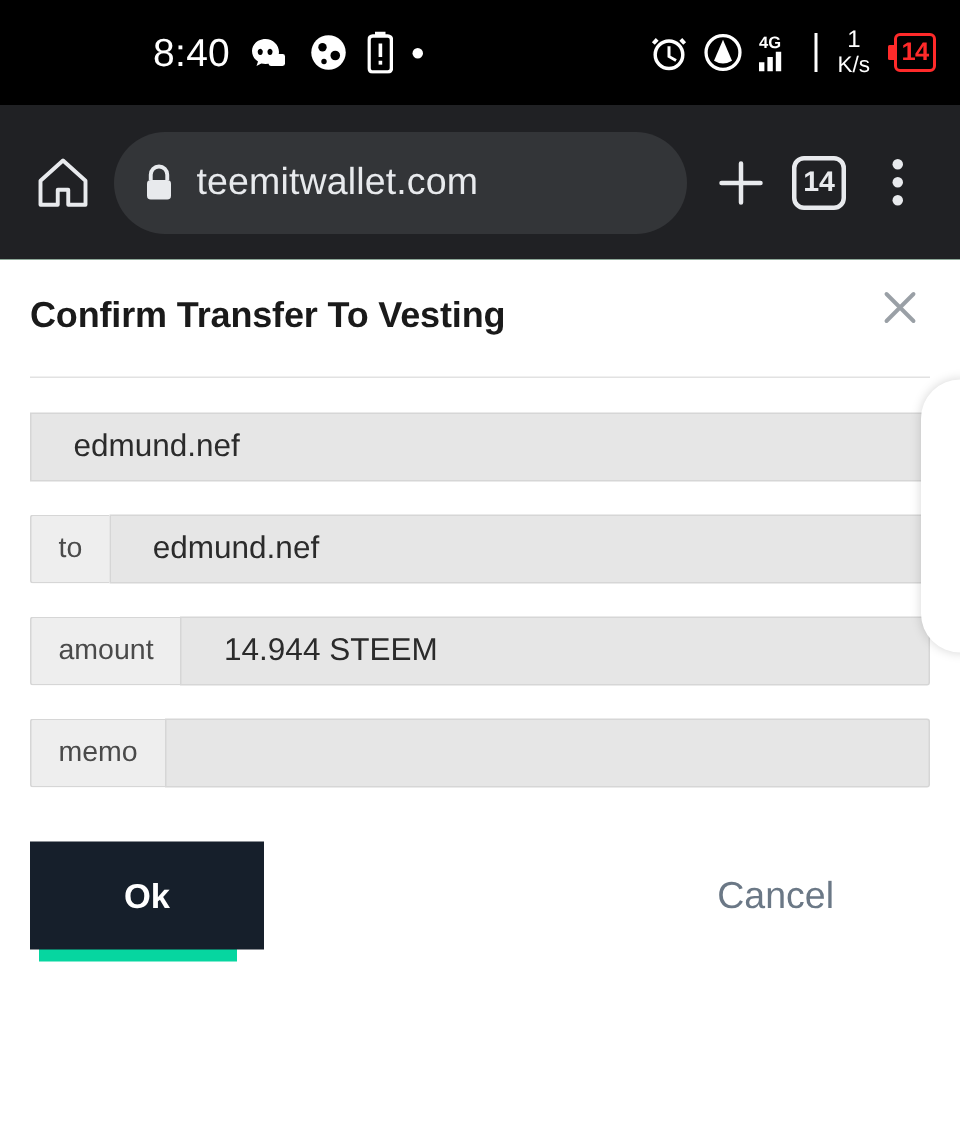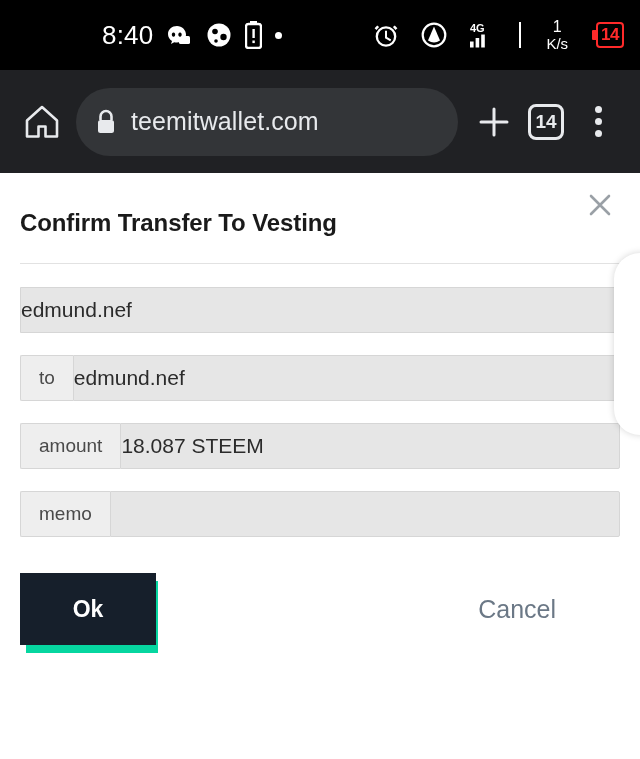--- a/index.html
+++ b/index.html
@@ -40,21 +40,21 @@
     color: #ffffff;
     font-size: 26px;
     font-weight: 400;
     letter-spacing: 0.2px;
     line-height: 1;
   }
   .sb-spacer { flex: 1; }
   .sb-right {
     display: flex;
     align-items: center;
-    gap: 22px;
+    gap: 10px;
     margin-right: 4px;
   }
   .sb-icon { display: block; }
   .sb-dot {
     width: 7px; height: 7px;
     border-radius: 50%;
     background: #ffffff;
   }
   .netrate {
     display: flex;
@@ -159,21 +159,21 @@
   .page {
     position: absolute;
     top: 173px; left: 0;
     width: 640px;
     height: 586px;
     background: #ffffff;
   }
 
   .dlg-header {
     position: relative;
-    padding: 36px 20px 0 20px;
+    padding: 24px 20px 0 20px;
     display: flex;
     align-items: flex-start;
   }
   .dlg-title {
     font-size: 24px;
     font-weight: 700;
     color: #1a1a1a;
     letter-spacing: -0.1px;
   }
   .dlg-close {
@@ -213,21 +213,21 @@
   }
   .field-value {
     flex: 1;
     background: #e6e6e6;
     border: 1px solid #d6d6d6;
     border-radius: 0 2px 2px 0;
     color: #2b2b2b;
     font-size: 21px;
     display: flex;
     align-items: center;
-    padding: 0 0;
+    padding: 0 28px;
     overflow: hidden;
     white-space: nowrap;
   }
 
   
   .actions {
     position: relative;
     margin-top: 10px;
     padding: 0 20px;
     height: 110px;
@@ -241,21 +241,21 @@
   }
   .ok-shadow {
     position: absolute;
     left: 6px; top: 8px;
     width: 132px; height: 72px;
     background: #06d6a0;
   }
   .ok-btn {
     position: absolute;
     left: 0; top: 0;
-    width: 136px; height: 72px;
+    width: 156px; height: 72px;
     background: #161f2b;
     color: #ffffff;
     font-size: 23px;
     font-weight: 700;
     display: flex;
     align-items: center;
     justify-content: center;
     border: none;
     font-family: "Liberation Sans", sans-serif;
   }
@@ -401,21 +401,21 @@
     <div class="fields">
       <div class="field-row">
         <div class="field-value">edmund.nef</div>
       </div>
       <div class="field-row">
         <div class="field-label">to</div>
         <div class="field-value">edmund.nef</div>
       </div>
       <div class="field-row">
         <div class="field-label">amount</div>
-        <div class="field-value">18.087 STEEM</div>
+        <div class="field-value">14.944 STEEM</div>
       </div>
       <div class="field-row">
         <div class="field-label">memo</div>
         <div class="field-value"></div>
       </div>
     </div>
 
     <div class="actions">
       <div class="ok-wrap">
         <div class="ok-shadow"></div>

